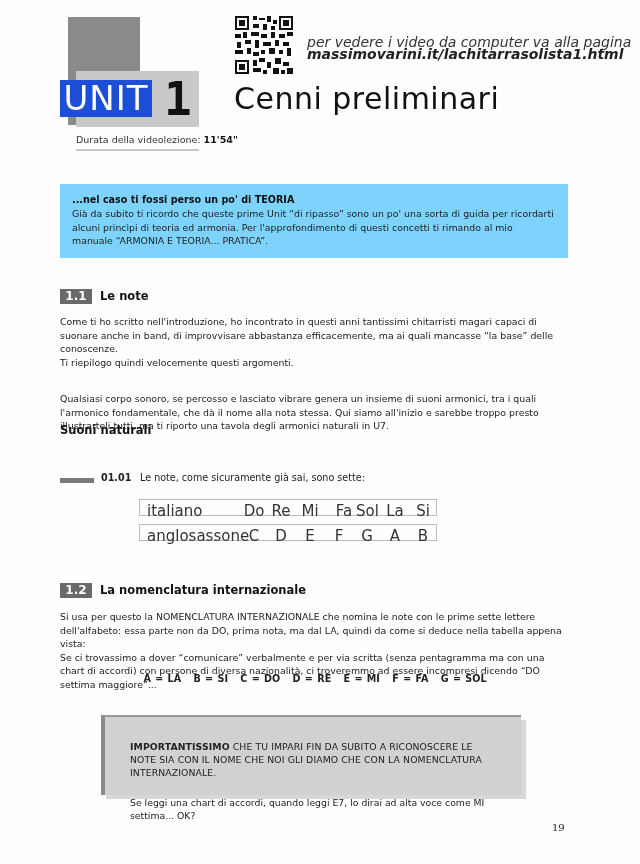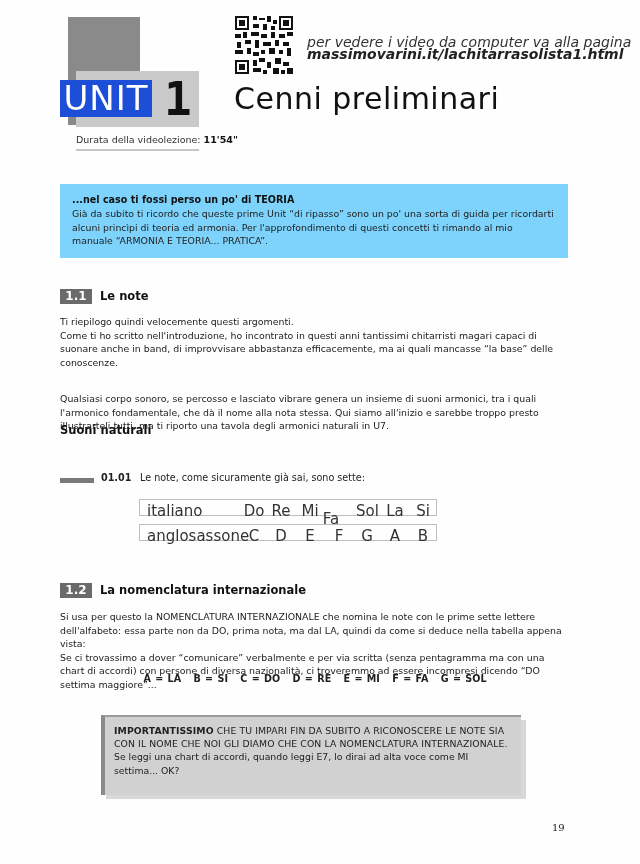--- a/index.html
+++ b/index.html
@@ -40,21 +40,21 @@
 
   .note-row { left: 139px; width: 298px; height: 17px; border: 1px solid #bdbdbd; box-sizing: border-box; font-size: 15px; color: #333; }
   .note-row .lbl { position: absolute; left: 7px; top: 2px; }
   .note-row .cell { position: absolute; top: 2px; width: 22px; text-align: center; }
 
   .nomenc { left: 60px; top: 673px; width: 510px; text-align: center; font-size: 9.6px; font-weight: bold; color: #222; word-spacing: 1px; }
   .nomenc span { margin: 0 4px; }
 
   .imp-shadow { left: 106px; top: 720px; width: 420px; height: 79px; background: #d8d8d8; }
   .imp { left: 101px; top: 715px; width: 420px; height: 80px; background: #d1d1d1; border-left: 4px solid #8a8a8a; border-top: 2px solid #9a9a9a; box-sizing: border-box; padding: 7px 8px 0 9px; }
-  .imp p { margin: 0; font-size: 9.3px; line-height: 13.2px; color: #222; }
+  .imp p { margin: 16px; font-size: 9.3px; line-height: 13.2px; color: #222; }
   .imp .caps { letter-spacing: 0.1px; }
   .page-number { left: 552px; top: 822px; font-size: 10px; color: #222; font-family: "DejaVu Serif", serif; }
 </style>
 </head>
 <body>
 
 <div class="abs blk-dark"></div>
 <div class="abs blk-light"></div>
 <div class="abs unit-box">UNIT</div>
 <div class="abs unit-num">1</div>
@@ -122,39 +122,39 @@
 <div class="abs page-title">Cenni preliminari</div>
 
 <div class="abs teoria">
   <h4>...nel caso ti fossi perso un po' di TEORIA</h4>
   <p>Già da subito ti ricordo che queste prime Unit “di ripasso” sono un po' una sorta di guida per ricordarti alcuni princìpi di teoria ed armonia. Per l'approfondimento di questi concetti ti rimando al mio manuale “ARMONIA E TEORIA... PRATICA”.</p>
 </div>
 
 <div class="abs sec-num" style="left:60px; top:289px;">1.1</div>
 <div class="abs sec-title" style="left:100px; top:289px;">Le note</div>
 <div class="abs body-text" style="top:315px;">
+  <p>Come ti ho scritto nell'introduzione, ho incontrato in questi anni tantissimi chitarristi magari capaci di suonare anche in band, di improvvisare abbastanza efficacemente, ma ai quali mancasse “la base” delle conoscenze.</p>
   <p>Ti riepilogo quindi velocemente questi argomenti.</p>
-  <p>Come ti ho scritto nell'introduzione, ho incontrato in questi anni tantissimi chitarristi magari capaci di suonare anche in band, di improvvisare abbastanza efficacemente, ma ai quali mancasse “la base” delle conoscenze.</p>
 </div>
 
 <div class="abs sub-title" style="top:383px;margin-top:40px;">Suoni naturali</div>
 <div class="abs body-text" style="top:392px;">
   <p>Qualsiasi corpo sonoro, se percosso e lasciato vibrare genera un insieme di suoni armonici, tra i quali l'armonico fondamentale, che dà il nome alla nota stessa. Qui siamo all'inizio e sarebbe troppo presto illustrarteli tutti, ma ti riporto una tavola degli armonici naturali in U7.</p>
 </div>
 
 <div class="abs ex-bar"></div>
 <div class="abs ex-num">01.01</div>
 <div class="abs ex-text">Le note, come sicuramente già sai, sono sette:</div>
 
 <div class="abs note-row" style="top:499px;">
   <span class="lbl">italiano</span>
   <span class="cell" style="left:103px;">Do</span>
   <span class="cell" style="left:130px;">Re</span>
   <span class="cell" style="left:159px;">Mi</span>
-  <span class="cell" style="left:180px;margin-top:8px;">Fa</span>
+  <span class="cell" style="left:193px;">Fa</span>
   <span class="cell" style="left:216px;">Sol</span>
   <span class="cell" style="left:244px;">La</span>
   <span class="cell" style="left:272px;">Si</span>
 </div>
 <div class="abs note-row" style="top:524px;">
   <span class="lbl">anglosassone</span>
   <span class="cell" style="left:103px;">C</span>
   <span class="cell" style="left:130px;">D</span>
   <span class="cell" style="left:159px;">E</span>
   <span class="cell" style="left:188px;">F</span>

